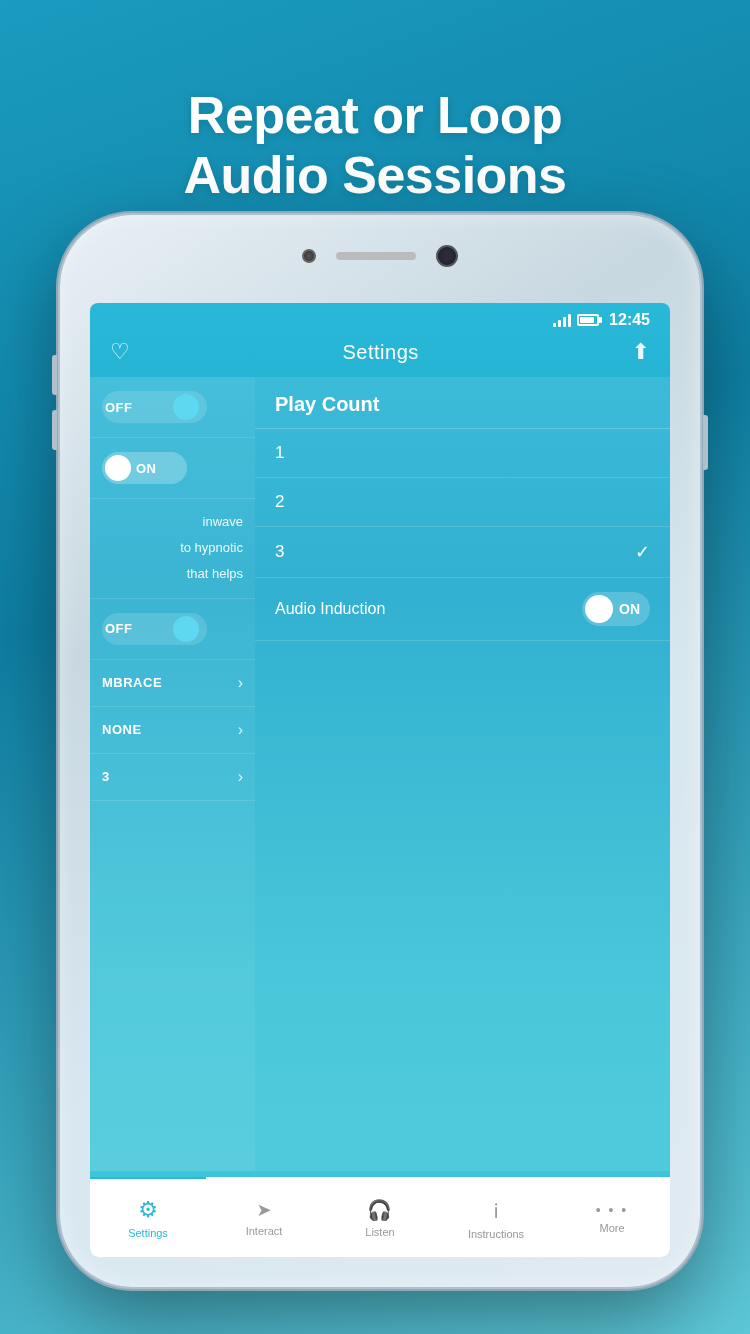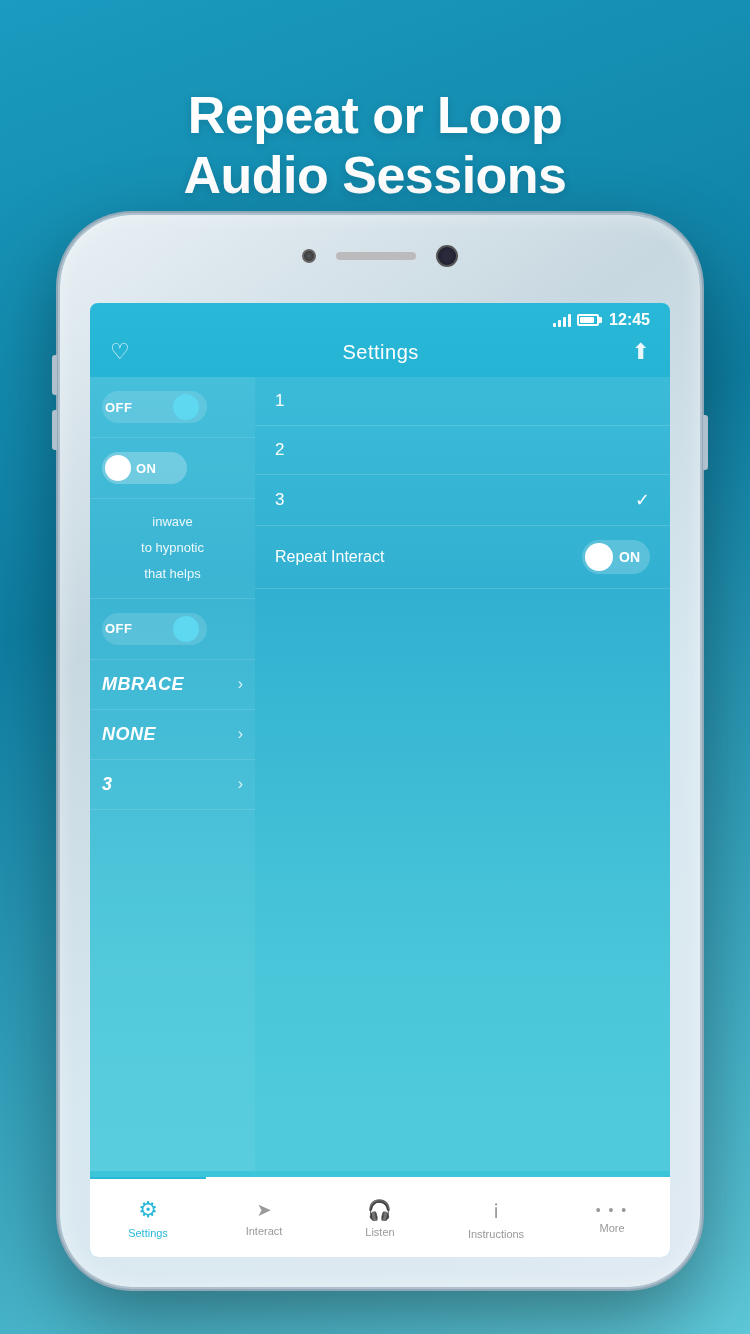--- a/index.html
+++ b/index.html
@@ -154,24 +154,23 @@
       opacity: 0.9;
       line-height: 1.4;
     }
 
     .left-row-nav {
       justify-content: space-between;
     }
 
     .nav-label {
       color: white;
-      font-size: 18px;
+      font-size: 13px;
       font-weight: 600;
       letter-spacing: 0.5px;
-      font-style: italic;
     }
 
     .nav-chevron {
       color: white;
       font-size: 16px;
       opacity: 0.8;
     }
 
     
     .toggle-switch {
@@ -429,21 +428,21 @@
           </div>
         </div>
 
         <div class="left-row">
           <div class="toggle-switch" style="background:rgba(255,255,255,0.25);">
             <div class="toggle-knob" style="background:white;"></div>
             <span class="toggle-label">ON</span>
           </div>
         </div>
 
-        <div class="left-row" style="flex-direction:column;align-items:center;">
+        <div class="left-row" style="flex-direction:column;align-items:flex-end;">
           <span class="left-row-text">inwave</span>
           <span class="left-row-text">to hypnotic</span>
           <span class="left-row-text">that helps</span>
         </div>
 
         <div class="left-row">
           <div class="toggle-switch toggle-off">
             <span class="toggle-label">OFF</span>
             <div class="toggle-knob active"></div>
           </div>
@@ -461,37 +460,40 @@
 
         <div class="left-row left-row-nav">
           <span class="nav-label">3</span>
           <span class="nav-chevron">›</span>
         </div>
 
       </div>
 
       <div class="right-panel">
 
+        <div class="section-header">
+          <span class="section-title">Play Count</span>
+        </div>
 
         <div class="list-item">
           <span class="list-item-text">1</span>
         </div>
 
         <div class="list-item">
           <span class="list-item-text">2</span>
         </div>
 
         <div class="list-item">
           <span class="list-item-text">3</span>
           <span class="checkmark">✓</span>
         </div>
 
 
         <div class="repeat-row">
-          <span class="repeat-label">Repeat Interact</span>
+          <span class="repeat-label">Audio Induction</span>
           <div class="toggle-inline">
             <div class="toggle-inline-knob"></div>
             <span class="toggle-inline-label">ON</span>
           </div>
         </div>
 
 
       </div>
     </div>
 

